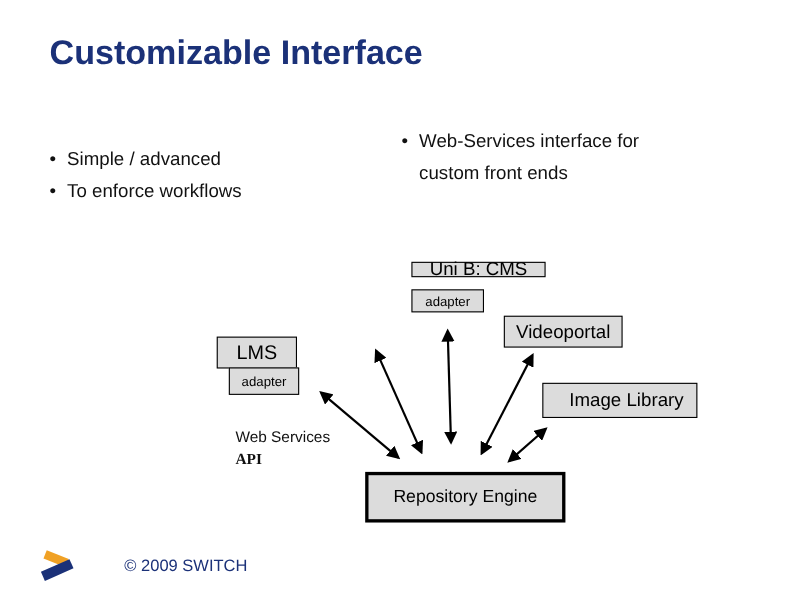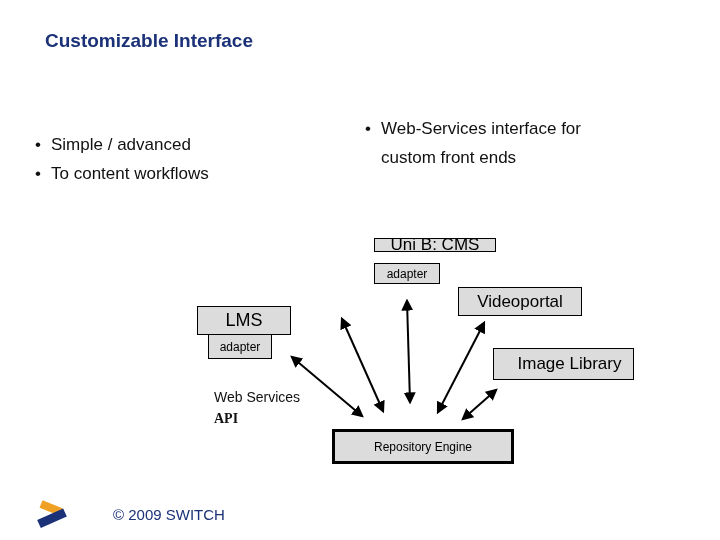--- a/index.html
+++ b/index.html
@@ -17,50 +17,50 @@
   .slide{
     position:relative;
     width:720px;height:540px;
     background:var(--background);
     font-family:"Liberation Sans","DejaVu Sans",sans-serif;
     overflow:hidden;
     margin:0 auto;
   }
   .title{
     position:absolute;left:45px;top:30px;
-    font-size:19px;font-weight:bold;color:var(--title-navy);
+    font-size:31px;font-weight:bold;color:var(--title-navy);
     letter-spacing:0px;
     text-align:right;
   }
   ul.bullets{list-style:none;position:absolute;}
   ul.bullets li{
     position:relative;padding-left:18px;
     font-size:17px;line-height:29px;color:var(--body-text);
   }
   ul.bullets li::before{
     content:"\2022";position:absolute;left:2px;top:0;
     font-size:17px;color:var(--body-text);
   }
-  .bullets-left{left:33px;top:130px;width:320px;}
+  .bullets-left{left:43px;top:130px;width:320px;}
   .bullets-right{left:363px;top:114px;width:240px;}
   .dbox{
     position:absolute;
     background:var(--box-fill);
     border:1px solid var(--box-border);
     display:flex;align-items:center;justify-content:center;
     font-size:17px;color:#000;white-space:nowrap;
   }
   .box-uni-b-cms{left:374px;top:238px;width:122px;height:14px;}
   .box-uni-b-adapter{left:374px;top:263px;width:66px;height:21px;font-size:12px;}
   .box-uni-a{left:289px;top:276px;width:64px;height:31px;}
-  .box-lms{left:197px;top:306px;width:94px;height:29px;font-size:18px;}
+  .box-lms{left:197px;top:306px;width:73px;height:29px;font-size:18px;}
   .box-lms-adapter{left:208px;top:334px;width:64px;height:25px;font-size:12px;}
-  .box-videoportal{left:458px;top:287px;width:124px;height:29px;}
+  .box-videoportal{left:458px;top:287px;width:108px;height:29px;}
   .box-image-library{left:493px;top:348px;width:141px;height:32px;padding-left:12px;}
-  .box-repository{left:332px;top:429px;width:182px;height:35px;border-width:3px;font-size:12px;}
+  .box-repository{left:332px;top:429px;width:182px;height:46px;border-width:3px;font-size:16px;}
   .ws-label{
     position:absolute;left:214px;top:389px;width:120px;
     color:var(--body-text);
   }
   .ws-line1{font-size:14px;line-height:16px;}
   .ws-line2{font-size:14px;font-weight:bold;margin-top:6px;font-family:Liberation Serif, serif;}
   svg.arrows{position:absolute;left:0;top:0;width:720px;height:540px;pointer-events:none;}
   svg.arrows line{stroke:var(--arrow);stroke-width:2;}
   svg.arrows marker path{fill:var(--arrow);}
   .footer{position:absolute;left:33px;top:498px;height:32px;}
@@ -72,21 +72,21 @@
 </style>
 </head>
 <body>
 
 <div class="slide">
 
   <div class="title">Customizable Interface</div>
 
   <ul class="bullets bullets-left">
     <li>Simple / advanced</li>
-    <li>To content workflows</li>
+    <li>To enforce workflows</li>
   </ul>
 
   <ul class="bullets bullets-right">
     <li>Web-Services interface for custom front ends</li>
   </ul>
 
   <svg class="arrows" xmlns="http://www.w3.org/2000/svg">
     <defs>
       <marker id="ah-e" viewBox="0 0 10 10" refX="8" refY="5" markerWidth="6" markerHeight="6" orient="auto">
         <path d="M0,0 L10,5 L0,10 z"></path>

